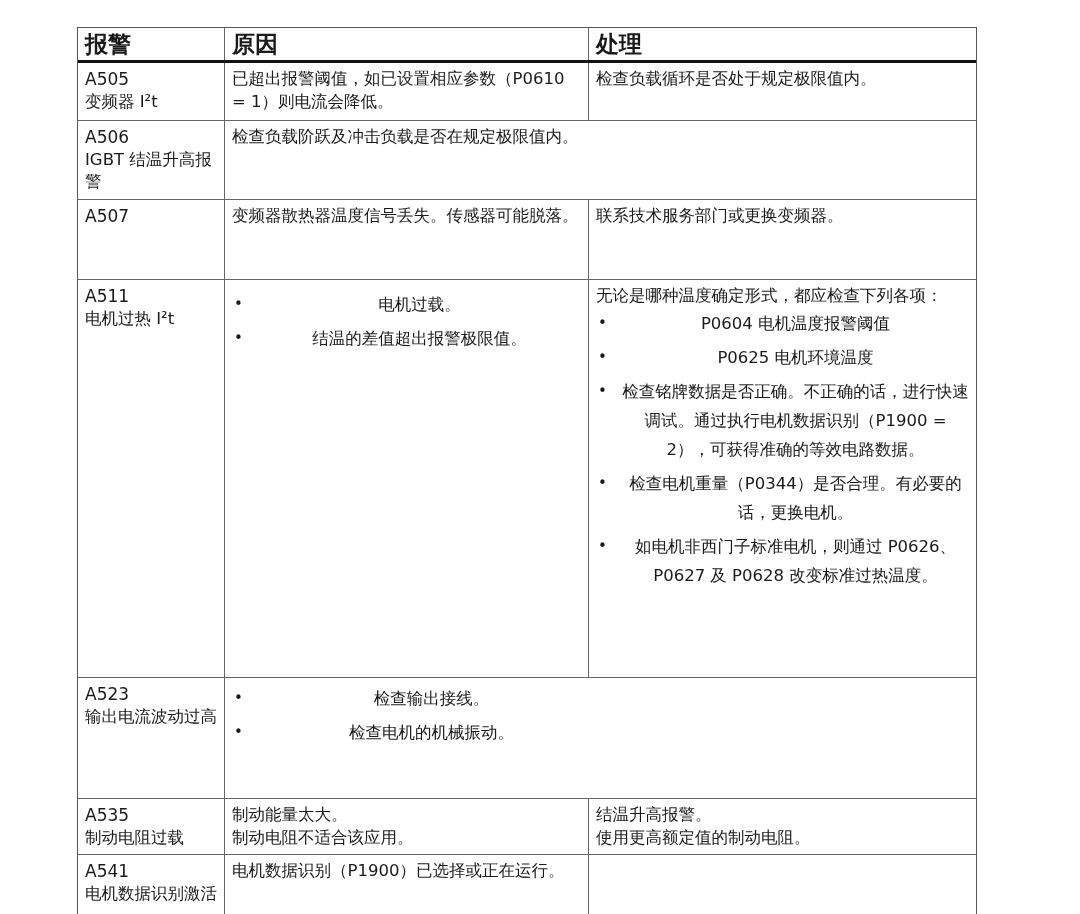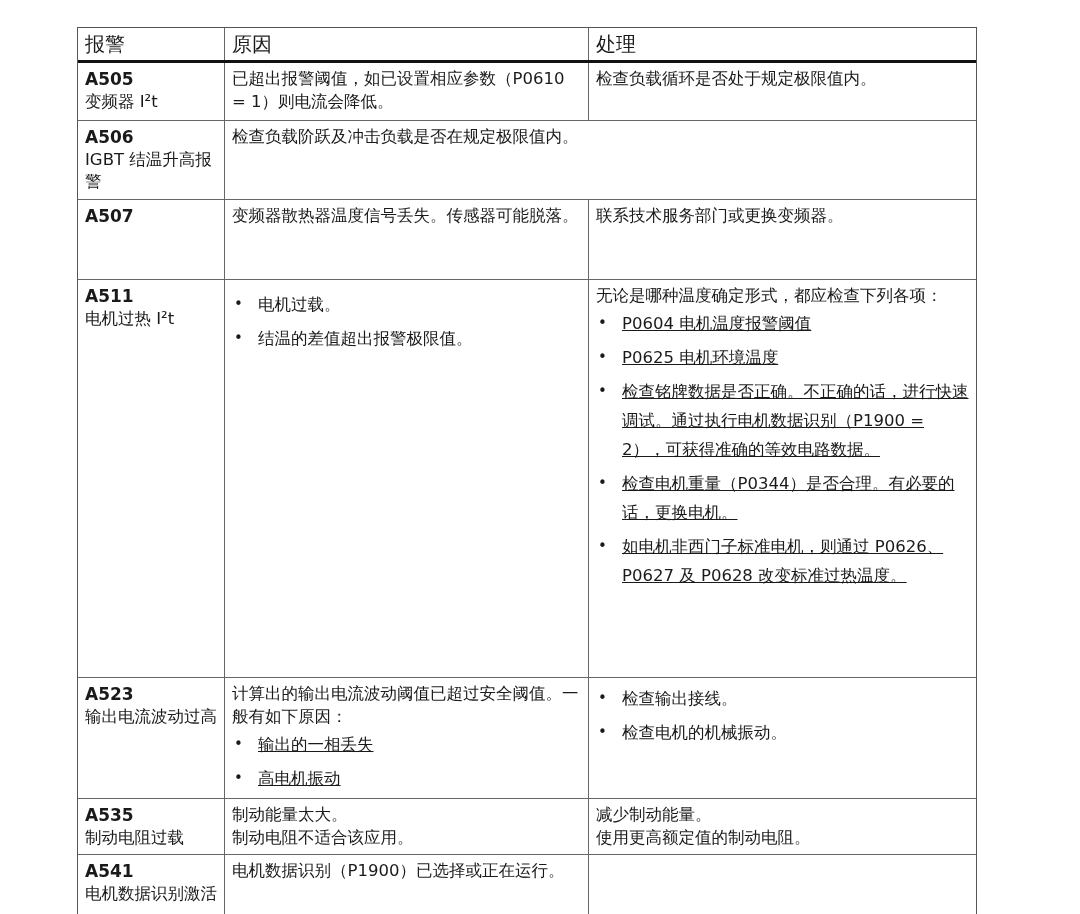--- a/index.html
+++ b/index.html
@@ -13,29 +13,29 @@
     border: 1.5px solid #555; border-bottom: none;
     box-sizing: border-box;
   }
   .row { display: flex; border-top: 1.5px solid #666; box-sizing: border-box; }
   .row.header { border-top: none; border-bottom: 3px solid #111; height: 35px; }
   .row.header + .row { border-top: none; }
   .cell { box-sizing: border-box; padding: 4px 7px 4px 7px; font-size: 16.5px; line-height: 23px; }
   .c1 { width: 147px; border-right: 1.5px solid #666; }
   .c2 { width: 364px; border-right: 1.5px solid #666; }
   .c3 { width: 387px; }
-  .header .cell { font-weight: normal; font-size: 20px; padding-top: 5px; }
-  .code { font-weight: bold; font-size: 17px; display: block; line-height: 24px; }
+  .header .cell { font-weight: bold; font-size: 23px; padding-top: 5px; }
+  .code { font-weight: normal; font-size: 17px; display: block; line-height: 24px; }
   .name { display: block; line-height: 22px; }
   .p { display: block; }
-  ul.bl { list-style: none; margin: 6px 0 0 0; padding: 0; }
+  ul.bl { list-style: none; margin: 6px 0 0 0; padding: 0; text-align: center; }
   ul.bl li { position: relative; padding-left: 26px; line-height: 29px; margin-bottom: 5px; }
   ul.bl li::before { content: "•"; position: absolute; left: 2px; top: 0; font-size: 15px; }
   ul.bl.tight { margin-top: 2px; }
-  ul.bl.tight li { line-height: 29px; margin-bottom: 5px; text-decoration: underline; }
+  ul.bl.tight li { line-height: 29px; margin-bottom: 5px; }
 </style>
 </head>
 <body>
 
 <div class="table">
   <div class="row header">
     <div class="cell c1">报警</div>
     <div class="cell c2">原因</div>
     <div class="cell c3">处理</div>
   </div>
@@ -96,46 +96,39 @@
         <li>如电机非西门子标准电机，则通过 P0626、P0627 及 P0628 改变标准过热温度。</li>
       </ul>
     </div>
   </div>
 
   <div class="row" style="height:121px">
     <div class="cell c1">
       <span class="code">A523</span>
       <span class="name">输出电流波动过高</span>
     </div>
-    <div class="cell c2">
-      <span class="p">计算出的输出电流波动阈值已超过安全阈值。一般有如下原因：</span>
-      <ul class="bl tight">
-        <li>输出的一相丢失</li>
-        <li>高电机振动</li>
-      </ul>
-    </div>
     <div class="cell c3">
       <ul class="bl" style="margin-top:2px">
         <li>检查输出接线。</li>
         <li>检查电机的机械振动。</li>
       </ul>
     </div>
   </div>
 
   <div class="row" style="height:56px">
     <div class="cell c1">
       <span class="code">A535</span>
       <span class="name">制动电阻过载</span>
     </div>
     <div class="cell c2">
       <span class="p">制动能量太大。</span>
       <span class="p">制动电阻不适合该应用。</span>
     </div>
     <div class="cell c3">
-      <span class="p">减少制动能量。</span>
+      <span class="p">结温升高报警。</span>
       <span class="p">使用更高额定值的制动电阻。</span>
     </div>
   </div>
 
   <div class="row" style="height:80px">
     <div class="cell c1">
       <span class="code">A541</span>
       <span class="name">电机数据识别激活</span>
     </div>
     <div class="cell c2">

